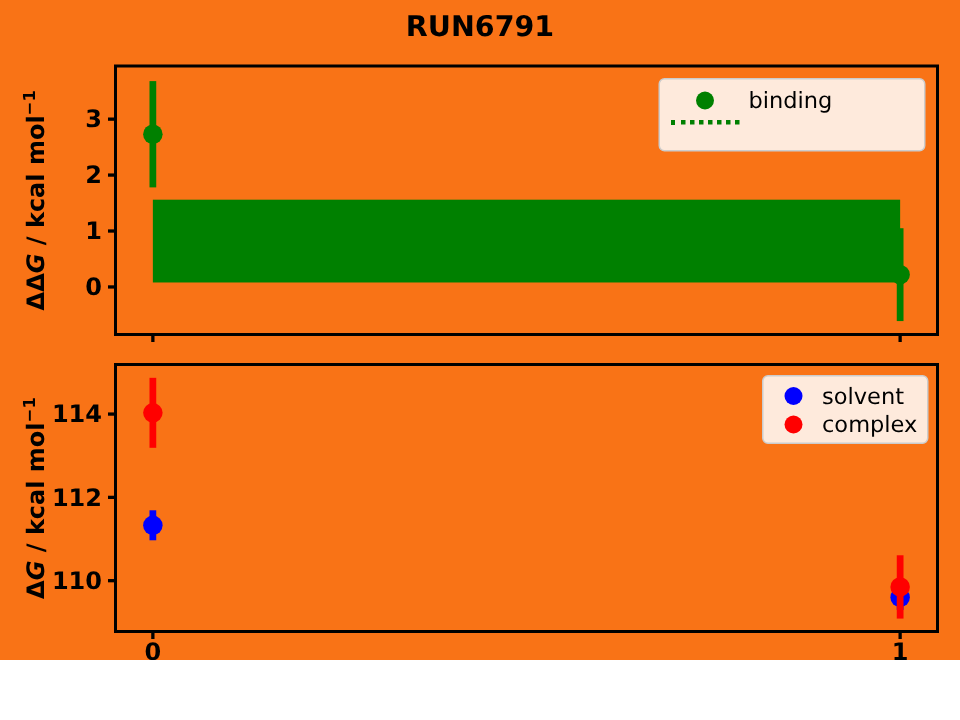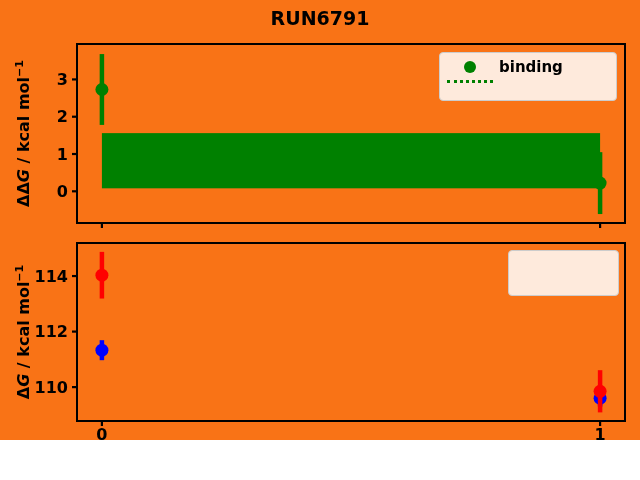--- a/index.html
+++ b/index.html
@@ -14,21 +14,21 @@
   svg.plot { position:absolute; left:0; top:0; }
   svg text { fill:#000000; }
   .tick-label { font-family:"DejaVu Sans", sans-serif; font-size:16px; font-weight:bold; }
   .axis-label { font-family:"DejaVu Sans", sans-serif; font-size:16px; font-weight:bold; }
   .legend {
     position:absolute; background:rgba(255,255,255,0.85);
     border:1px solid #cccccc; border-radius:4px; box-sizing:border-box;
     display:flex; flex-direction:column; justify-content:space-around;
     z-index:5;
   }
-  .legend-0 { left:439px; top:52px;  width:178px; height:49px; padding:3px 4px 15px 7px;font-weight:bold; }
+  .legend-0 { left:439px; top:52px;  width:178px; height:49px; padding:3px 4px 15px 7px; }
   .legend-1 { left:508px; top:250px; width:111px; height:46px; padding:3px 4px 3px 7px; }
   .legend-row { display:flex; align-items:center; }
   .handle { display:flex; align-items:center; justify-content:center; flex:none; }
   .legend-0 .handle { width:46px; }
   .legend-1 .handle { width:26px; }
   .dot { width:12px; height:12px; border-radius:50%; }
   .dotted { width:100%; height:0; border-top:3px dotted; }
   .legend-label { font-size:15px; color:#000; margin-left:6px; white-space:nowrap; }
 </style>
 </head>
@@ -94,15 +94,27 @@
           </span>
           <span class="legend-label">binding</span>
         </div>
         <div class="legend-row">
           <span class="handle">
             <span class="dotted" style="border-top-color: rgb(0, 128, 0);"></span>
           </span>
         </div>
       </div>
       <div class="legend legend-1">
+        <div class="legend-row">
+          <span class="handle">
+            <span class="dot" style="background: rgb(0, 0, 255);"></span>
+          </span>
+          <span class="legend-label">solvent</span>
+        </div>
+        <div class="legend-row">
+          <span class="handle">
+            <span class="dot" style="background: rgb(255, 0, 0);"></span>
+          </span>
+          <span class="legend-label">complex</span>
+        </div>
       </div>
     </div>
 </div>
 
 </body></html>

